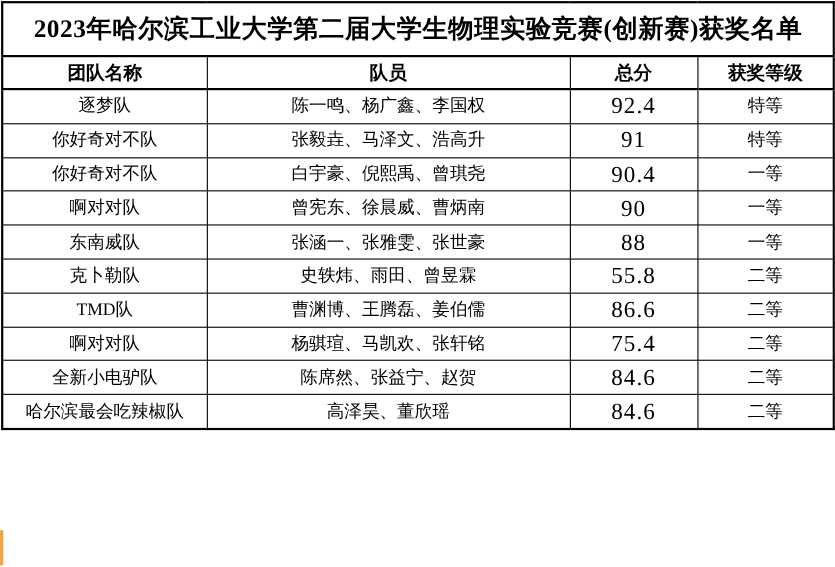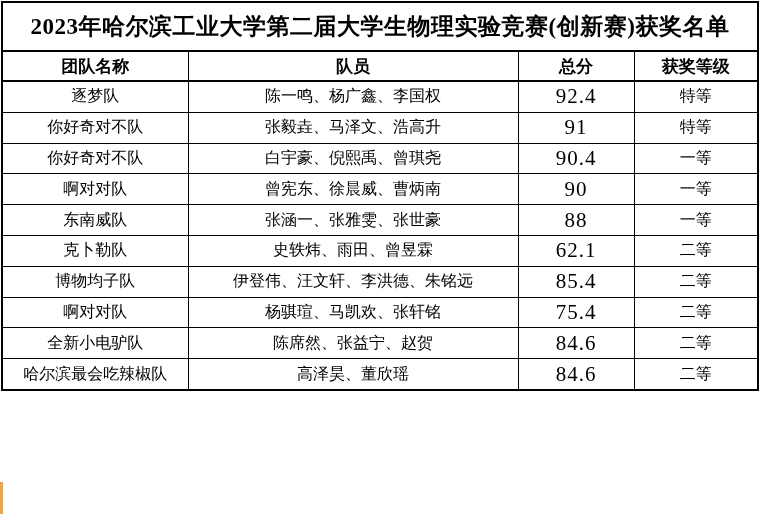--- a/index.html
+++ b/index.html
@@ -122,27 +122,27 @@
         </tr>
         <tr>
           <td class="team-cell">东南威队</td>
           <td class="members-cell">张涵一、张雅雯、张世豪</td>
           <td class="score-cell">88</td>
           <td class="award-cell">一等</td>
         </tr>
         <tr>
           <td class="team-cell">克卜勒队</td>
           <td class="members-cell">史轶炜、雨田、曾昱霖</td>
-          <td class="score-cell">62.1</td>
+          <td class="score-cell">55.8</td>
           <td class="award-cell">二等</td>
         </tr>
         <tr>
-          <td class="team-cell">博物均子队</td>
-          <td class="members-cell">伊登伟、汪文轩、李洪德、朱铭远</td>
-          <td class="score-cell">85.4</td>
+          <td class="team-cell">TMD队</td>
+          <td class="members-cell">曹渊博、王腾磊、姜伯儒</td>
+          <td class="score-cell">86.6</td>
           <td class="award-cell">二等</td>
         </tr>
         <tr>
           <td class="team-cell">啊对对队</td>
           <td class="members-cell">杨骐瑄、马凯欢、张轩铭</td>
           <td class="score-cell">75.4</td>
           <td class="award-cell">二等</td>
         </tr>
         <tr>
           <td class="team-cell">全新小电驴队</td>

